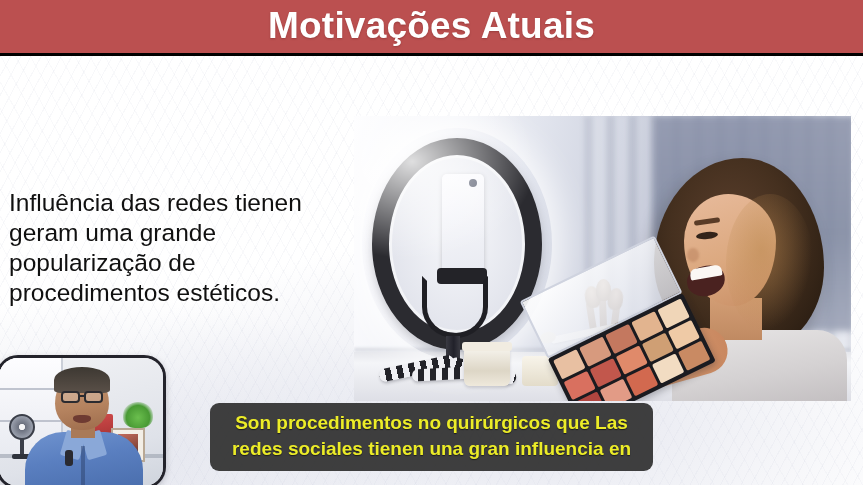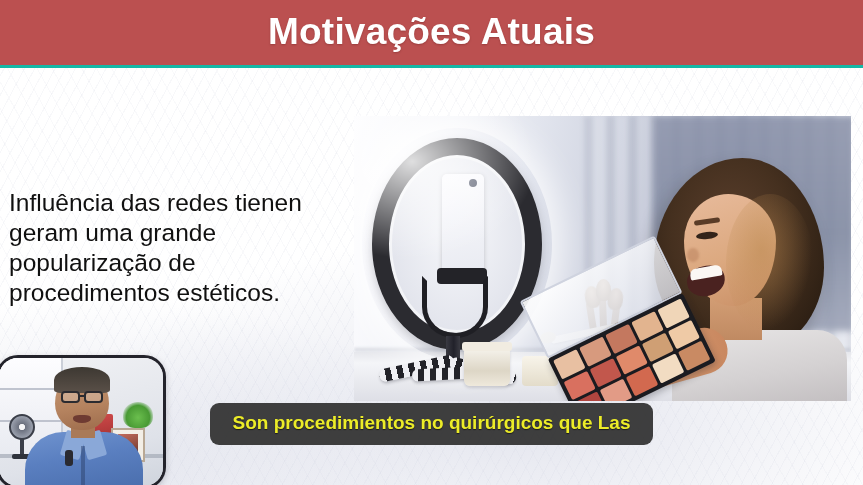--- a/index.html
+++ b/index.html
@@ -35,23 +35,23 @@
       repeating-linear-gradient(118deg, rgba(170,176,200,0.09) 0px, rgba(170,176,200,0.09) 1px, rgba(255,255,255,0) 1px, rgba(255,255,255,0) 9px),
       repeating-linear-gradient(61deg, rgba(170,176,200,0.07) 0px, rgba(170,176,200,0.07) 1px, rgba(255,255,255,0) 1px, rgba(255,255,255,0) 13px),
       linear-gradient(#ffffff, #ffffff);
     pointer-events: none;
   }
 
   
   #title-bar {
     position: absolute;
     left: 0; top: 0;
-    width: 863px; height: 68px;
+    width: 863px; height: 56px;
     background: #bb5050;
-    border-bottom: 3px solid #14b8a6;
+    border-bottom: 3px solid #000000;
     box-sizing: border-box;
     display: flex;
     align-items: center;
     justify-content: center;
   }
   #title-text {
     color: #ffffff;
     font-size: 37px;
     font-weight: bold;
     letter-spacing: 0.2px;
@@ -544,21 +544,22 @@
           <i style="background:#d2694f"></i>
           <i style="background:#f2dcc2"></i>
           <i style="background:#c98a63"></i>
       </div>
     </div>
 
     <div class="ph" id="ph-bloom"></div>
   </div>
 
   <div id="caption">
-    <div class="caption-line">Son procedimientos no quirúrgicos que Las</div>
+    <div class="caption-line">Son procedimentos no quirúrgicos que Las</div>
+    <div class="caption-line">redes sociales tienen una gran influencia en</div>
   </div>
 
   <div id="webcam">
     <div class="wc" id="wc-bg"></div>
     <div class="wc" id="wc-window"></div>
     <div class="wc" id="wc-winbar1"></div>
     <div class="wc" id="wc-winbar2"></div>
     <div class="wc" id="wc-rail"></div>
     <div class="wc" id="wc-fan"></div>
     <div class="wc" id="wc-fanstem"></div>

